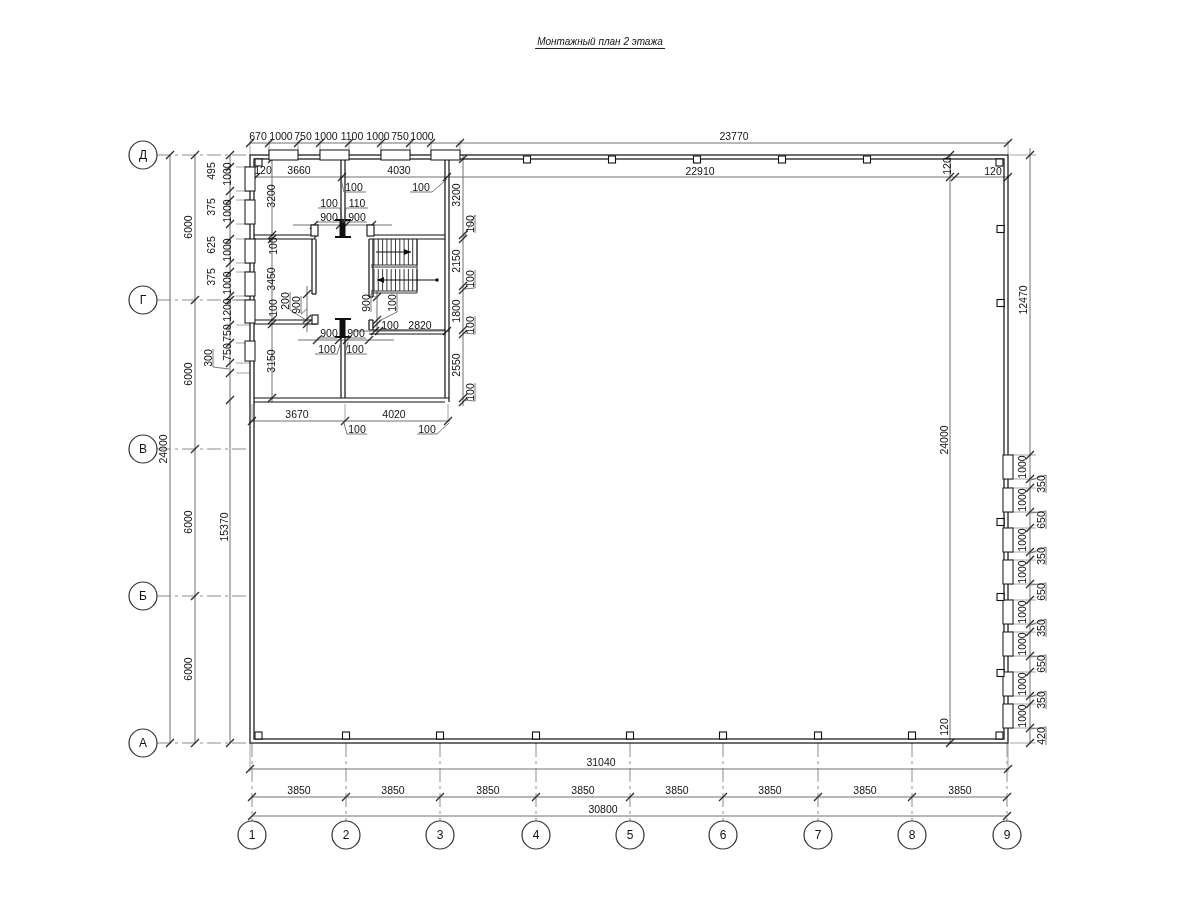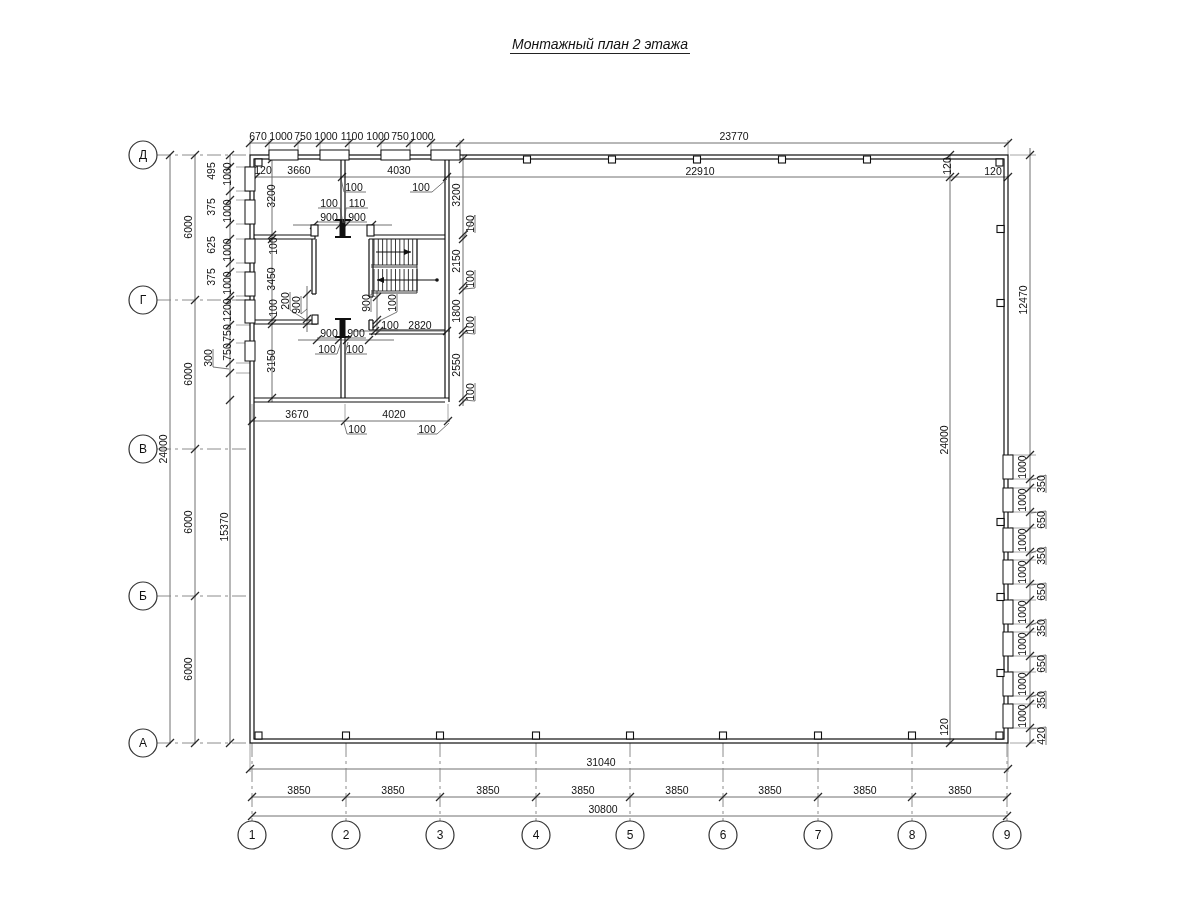--- a/index.html
+++ b/index.html
@@ -1,19 +1,19 @@
 <!DOCTYPE html>
 <html><head>
 <meta charset="utf-8">
 <style>
   html,body{margin:0;padding:0;background:#fff;}
   .canvas{position:relative;width:1200px;height:900px;background:#ffffff;overflow:hidden;
           font-family:"Liberation Sans", sans-serif;}
   .title{position:absolute;top:36px;left:50%;transform:translateX(-50%);
-         font-style:italic;font-size:14px;color:#111;border-bottom:1.2px solid #222;
+         font-style:italic;font-size:10px;color:#111;border-bottom:1.2px solid #222;
          padding:0 2px 1px 2px;white-space:nowrap;}
   svg{position:absolute;left:0;top:0;}
   text{font-family:"Liberation Sans", sans-serif;fill:#111;}
 </style>
 </head>
 <body>
 
 <div class="canvas">
   <div class="title">Монтажный план 2 этажа</div>
   <svg id="plan" width="1200" height="900" viewBox="0 0 1200 900">

